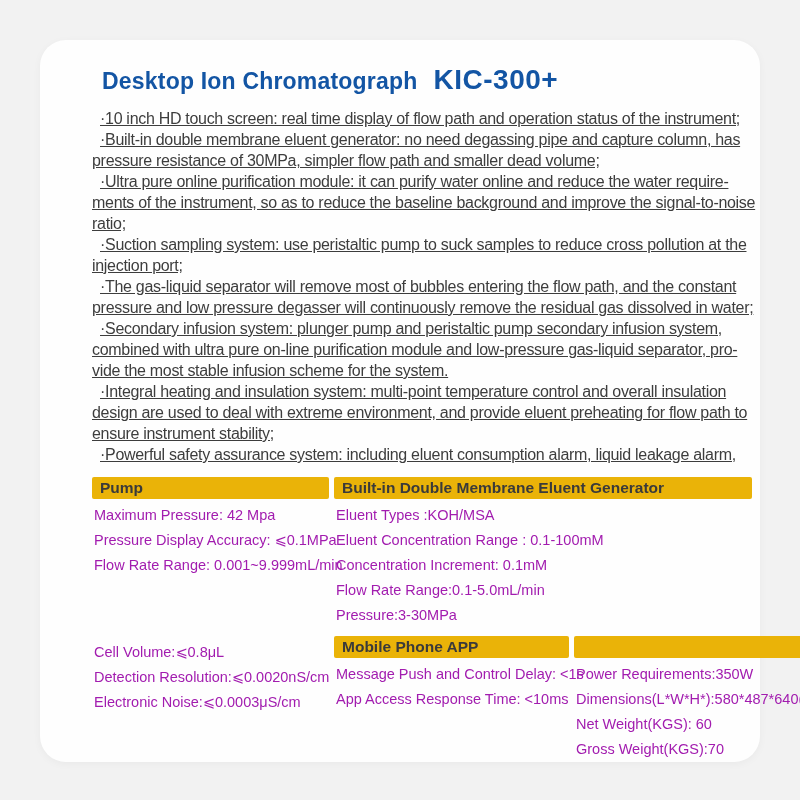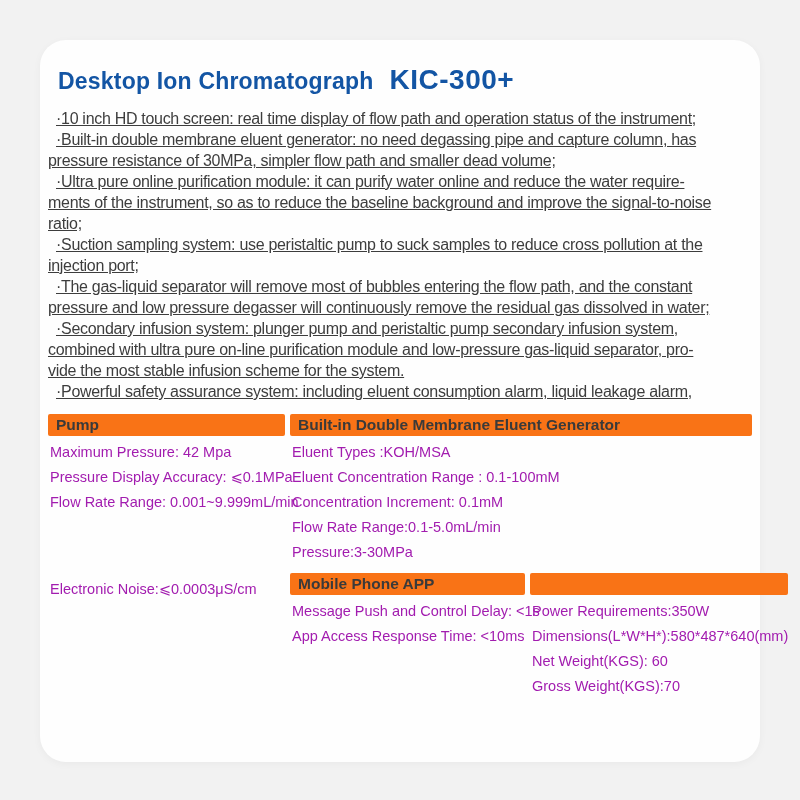--- a/index.html
+++ b/index.html
@@ -10,21 +10,21 @@
     position:relative;
     overflow:hidden;
   }
   .card {
     position:absolute; left:40px; top:40px;
     width:720px; height:722px;
     background:#fefefe;
     border-radius:26px;
     box-shadow:0 2px 8px rgba(0,0,0,0.04);
   }
-  .inner { padding:20px 8px 0 8px; }
+  .inner { padding:20px 8px 0 8px;margin-left:44px; }
 
   .title-row {
     display:flex; align-items:baseline; gap:16px;
     padding-left:10px; margin-top:4px; height:36px;
     color:#1355a4;
   }
   .title-small { font-size:23px; font-weight:bold; letter-spacing:0.2px; }
   .title-model { font-size:28px; font-weight:bold; letter-spacing:0.5px; }
 
   .features {
@@ -38,21 +38,21 @@
   .feature { white-space:pre; text-indent:8px; }
 
   .spec-grid { display:flex; gap:5px; }
   .grid1 { margin-top:12px; }
   .grid2 { margin-top:8px; }
   .col-w1 { width:237px; flex:0 0 auto; }
   .col-w2 { width:235px; flex:0 0 auto; }
   .col-fill { flex:1 1 auto; }
   .spec-head {
     height:22px; line-height:22px;
-    background:#f97316;
+    background:#eab308;
     border-radius:2px;
     font-size:15.5px; font-weight:bold; color:#3a3a3a;
     padding-left:8px; box-sizing:border-box;
     white-space:nowrap;
   }
   .spec-rows { margin-top:4px; }
   .spec-row {
     font-size:14.5px; color:#a21caf;
     line-height:25px; padding-left:2px;
     white-space:nowrap;
@@ -77,20 +77,23 @@
       <div class="feature">·Ultra pure online purification module: it can purify water online and reduce the water require-
 ments of the instrument, so as to reduce the baseline background and improve the signal-to-noise
 ratio;</div>
       <div class="feature">·Suction sampling system: use peristaltic pump to suck samples to reduce cross pollution at the
 injection port;</div>
       <div class="feature">·The gas-liquid separator will remove most of bubbles entering the flow path, and the constant
 pressure and low pressure degasser will continuously remove the residual gas dissolved in water;</div>
       <div class="feature">·Secondary infusion system: plunger pump and peristaltic pump secondary infusion system,
 combined with ultra pure on-line purification module and low-pressure gas-liquid separator, pro-
 vide the most stable infusion scheme for the system.</div>
+      <div class="feature">·Integral heating and insulation system: multi-point temperature control and overall insulation
+design are used to deal with extreme environment, and provide eluent preheating for flow path to
+ensure instrument stability;</div>
       <div class="feature">·Powerful safety assurance system: including eluent consumption alarm, liquid leakage alarm,</div>
     </div>
 
     <div class="spec-grid grid1">
       <div class="col-w1">
         <div class="spec-head">Pump</div>
         <div class="spec-rows">
           <div class="spec-row">Maximum Pressure: 42 Mpa</div>
           <div class="spec-row">Pressure Display Accuracy: ⩽0.1MPa</div>
           <div class="spec-row">Flow Rate Range: 0.001~9.999mL/min</div>
@@ -104,20 +107,22 @@
           <div class="spec-row">Concentration Increment: 0.1mM</div>
           <div class="spec-row">Flow Rate Range:0.1-5.0mL/min</div>
           <div class="spec-row">Pressure:3-30MPa</div>
         </div>
       </div>
     </div>
 
     <div class="spec-grid grid2">
       <div class="col-w1">
         <div class="spec-rows">
+          <div class="spec-row">Cell Volume:⩽0.8μL</div>
+          <div class="spec-row">Detection Resolution:⩽0.0020nS/cm</div>
           <div class="spec-row">Electronic Noise:⩽0.0003μS/cm</div>
         </div>
       </div>
       <div class="col-w2">
         <div class="spec-head">Mobile Phone APP</div>
         <div class="spec-rows">
           <div class="spec-row">Message Push and Control Delay: &lt;1s</div>
           <div class="spec-row">App Access Response Time: &lt;10ms</div>
         </div>
       </div>

